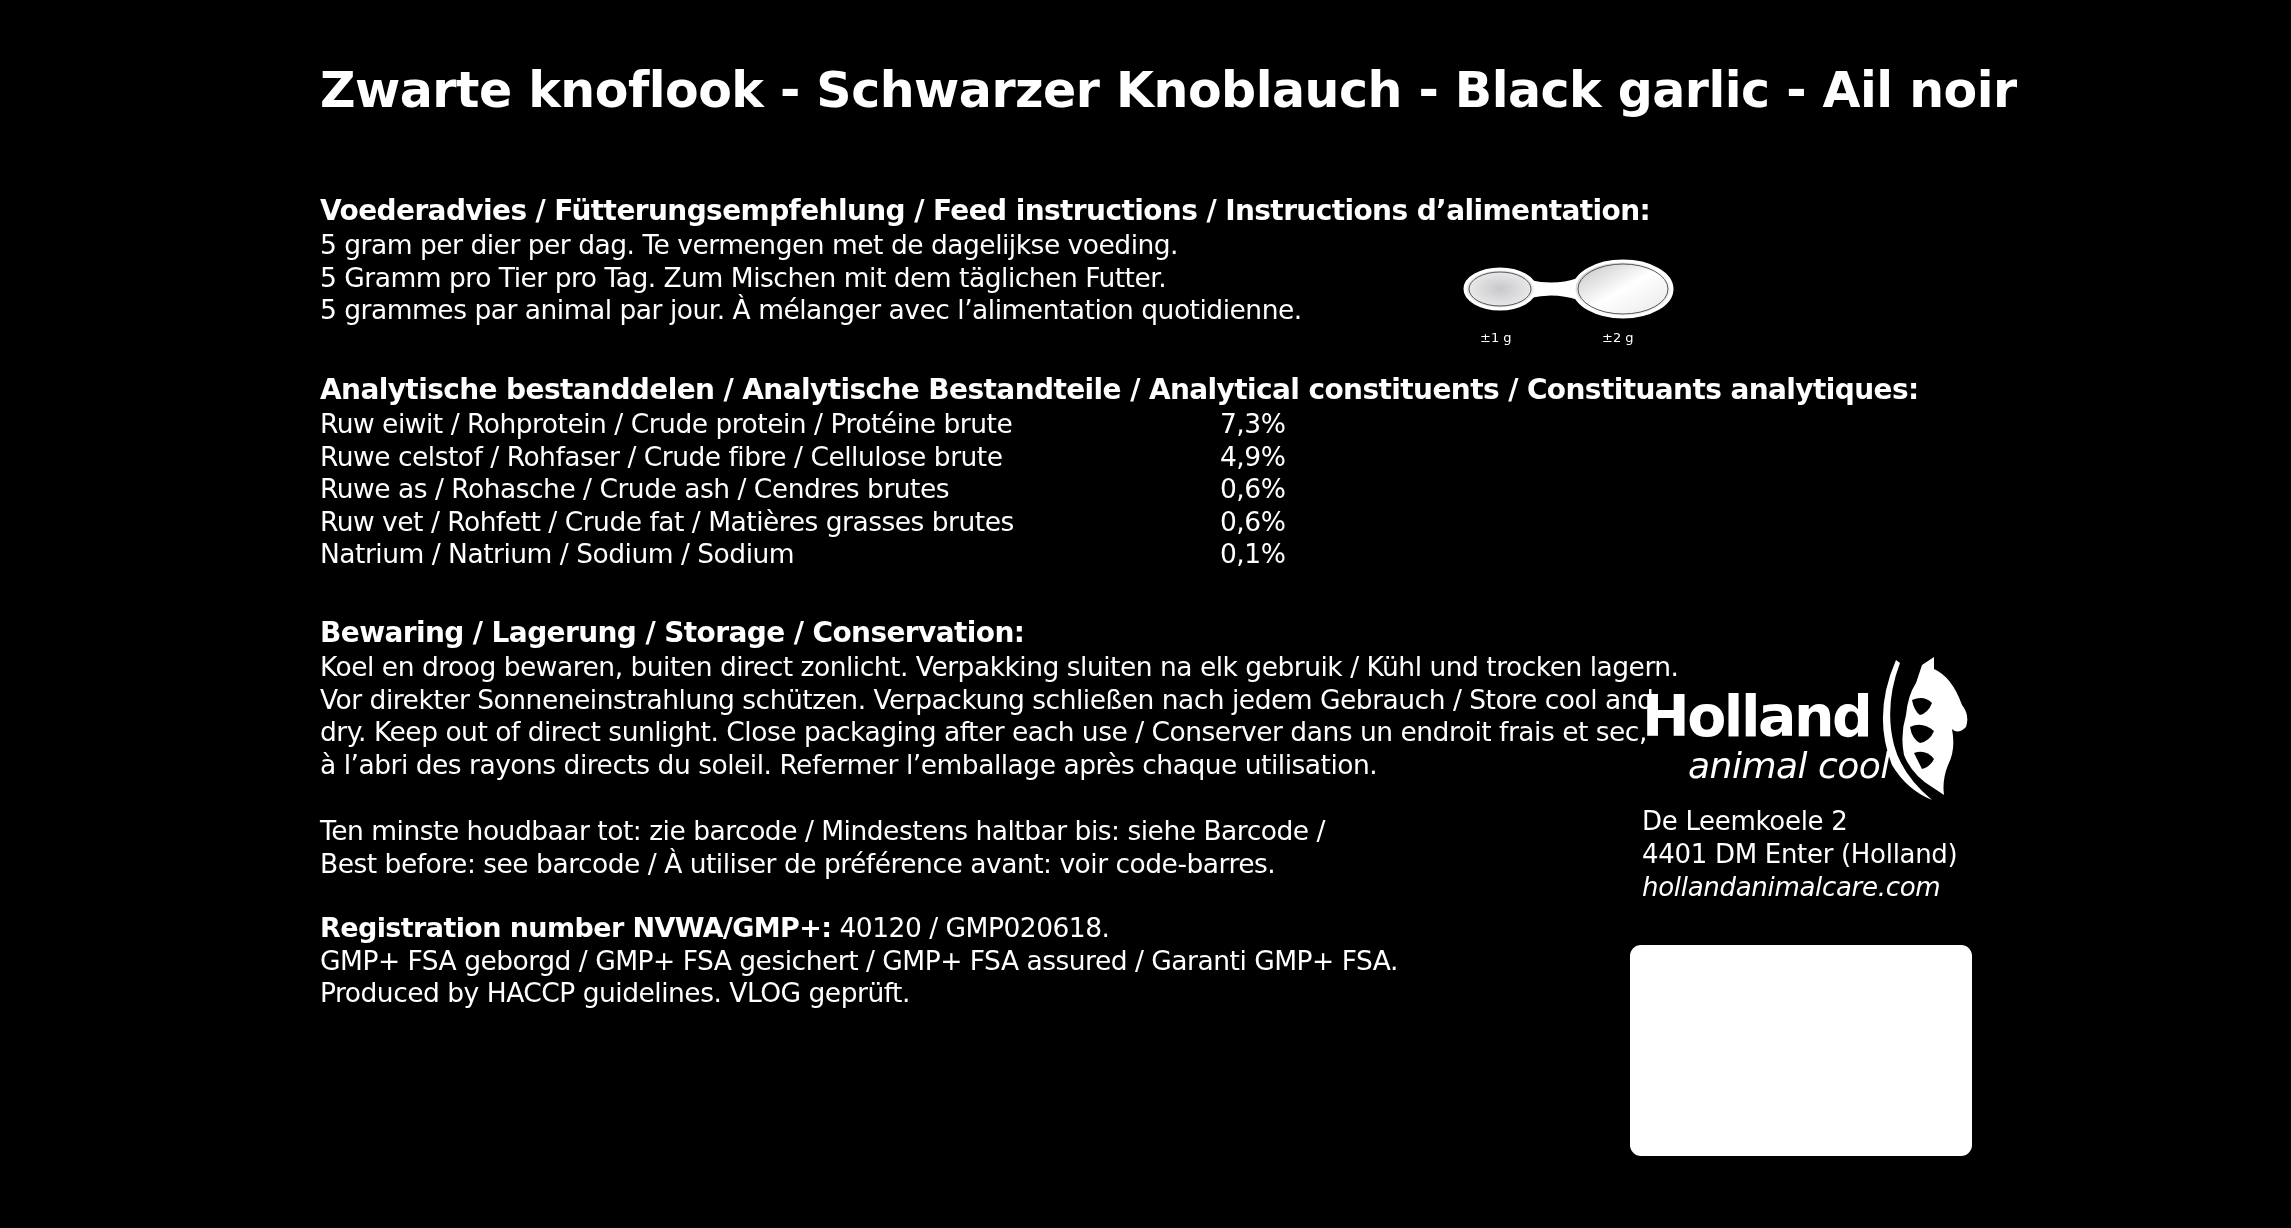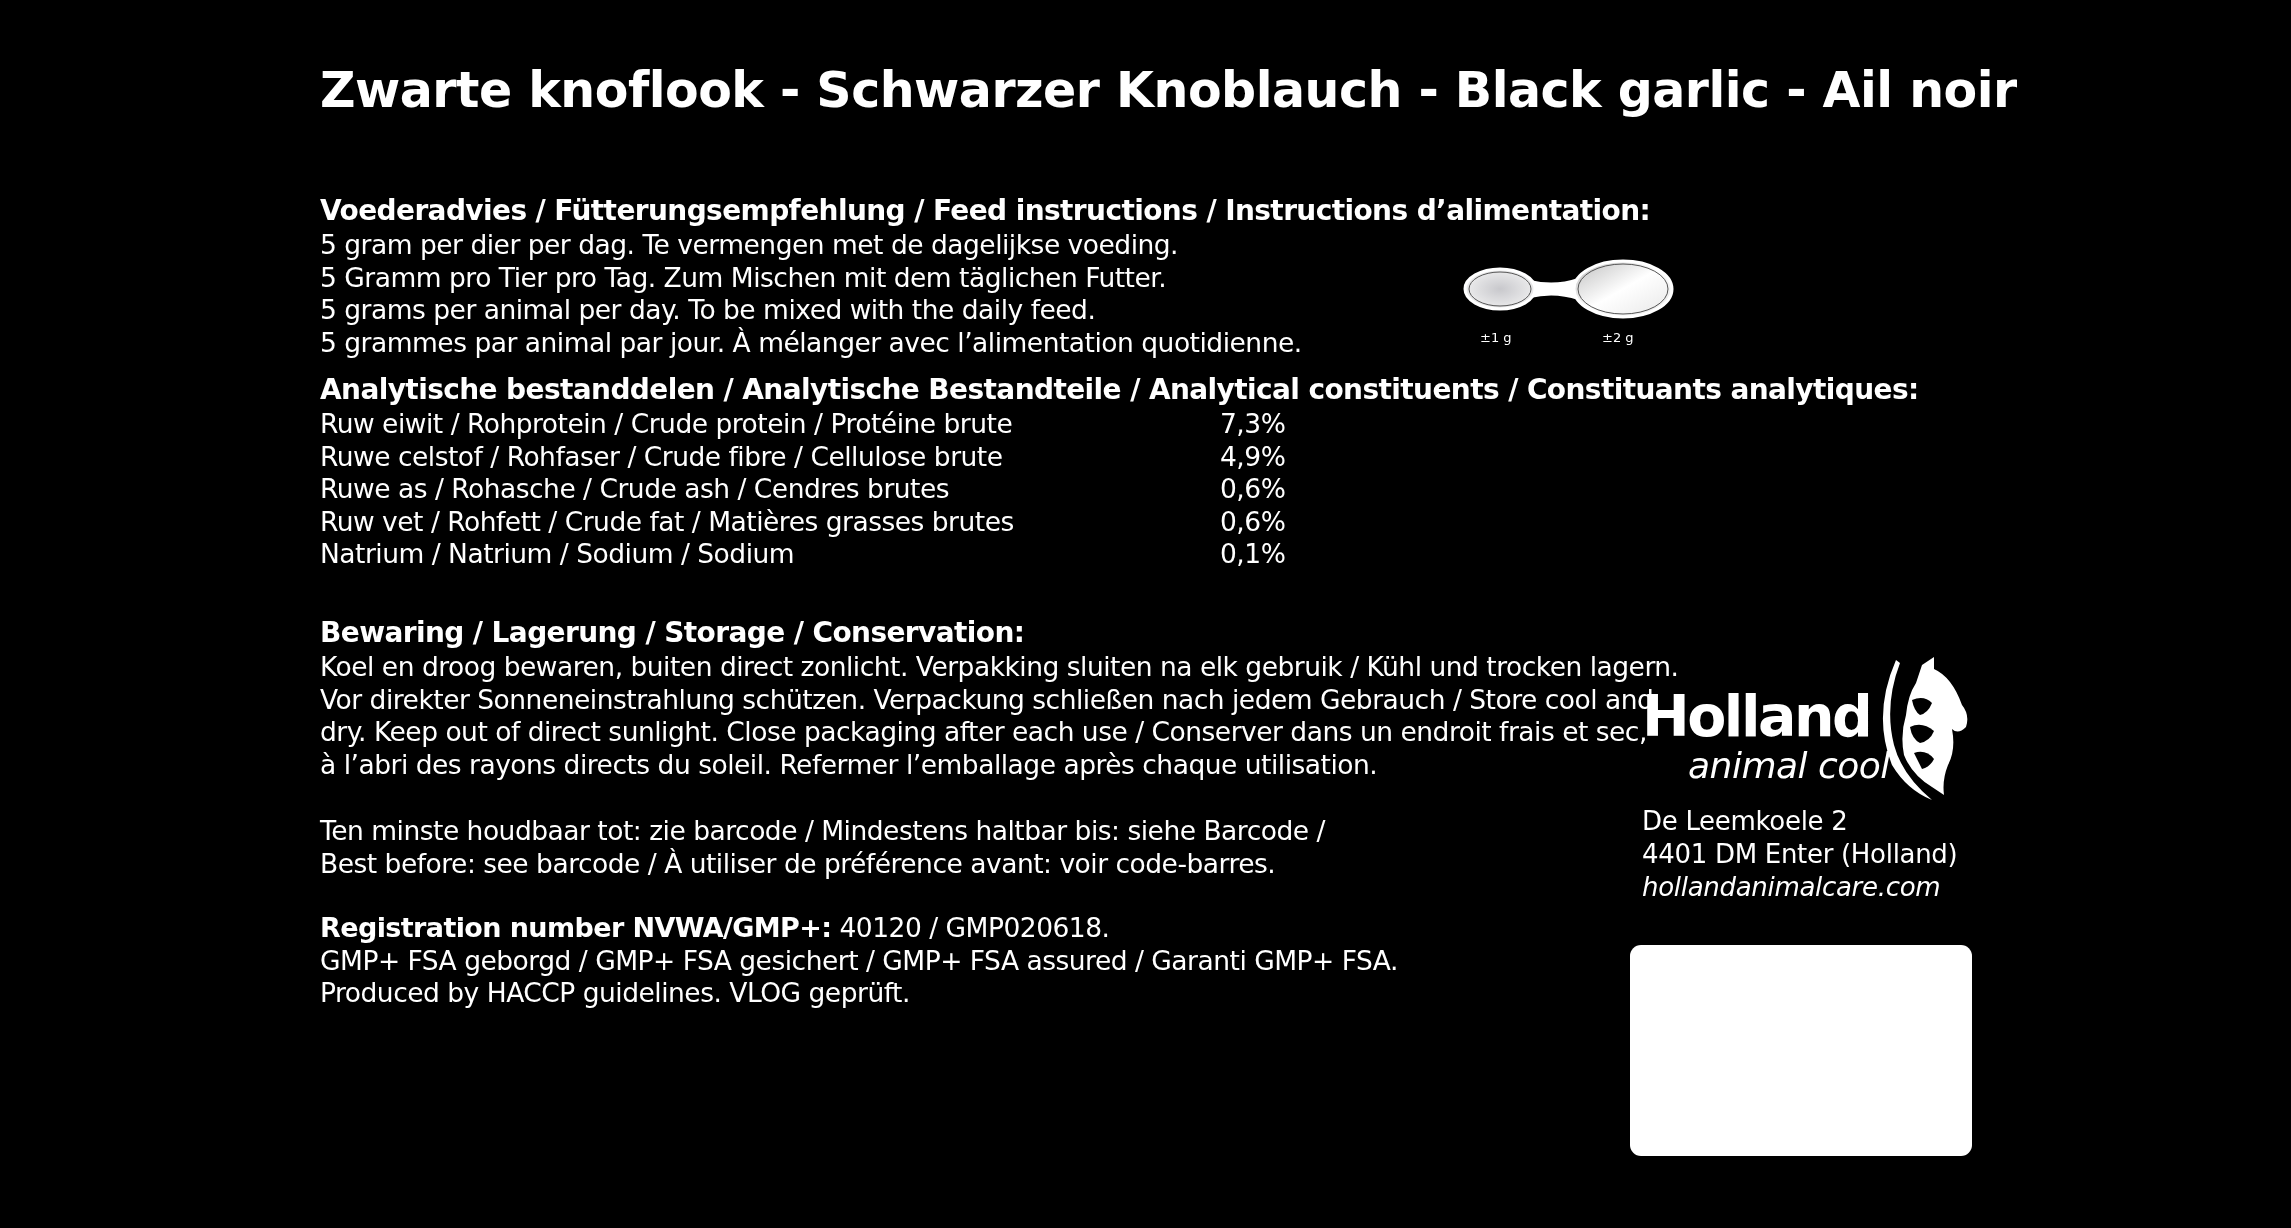--- a/index.html
+++ b/index.html
@@ -28,21 +28,20 @@
 </style>
 </head>
 <body>
 
 <div class="abs title">Zwarte knoflook - Schwarzer Knoblauch - Black garlic - Ail noir</div>
 
 <div class="block" style="top:193px;">
   <span class="line h" style="line-height:36px;">Voederadvies / Fütterungsempfehlung / Feed instructions / Instructions d’alimentation:</span>
   <span class="line t">5 gram per dier per dag. Te vermengen met de dagelijkse voeding.</span>
   <span class="line t">5 Gramm pro Tier pro Tag. Zum Mischen mit dem täglichen Futter.</span>
-  <span class="line t">5 grams per animal per day. To be mixed with the daily feed.</span>
   <span class="line t">5 grammes par animal par jour. À mélanger avec l’alimentation quotidienne.</span>
 </div>
 
 <svg class="spoon" viewBox="0 0 215 62">
   <defs>
     <radialGradient id="g1" cx="50%" cy="50%" r="60%">
       <stop offset="0%" stop-color="#c8c8cc"></stop>
       <stop offset="100%" stop-color="#f4f4f4"></stop>
     </radialGradient>
     <linearGradient id="g2" x1="0" y1="0" x2="1" y2="1">

